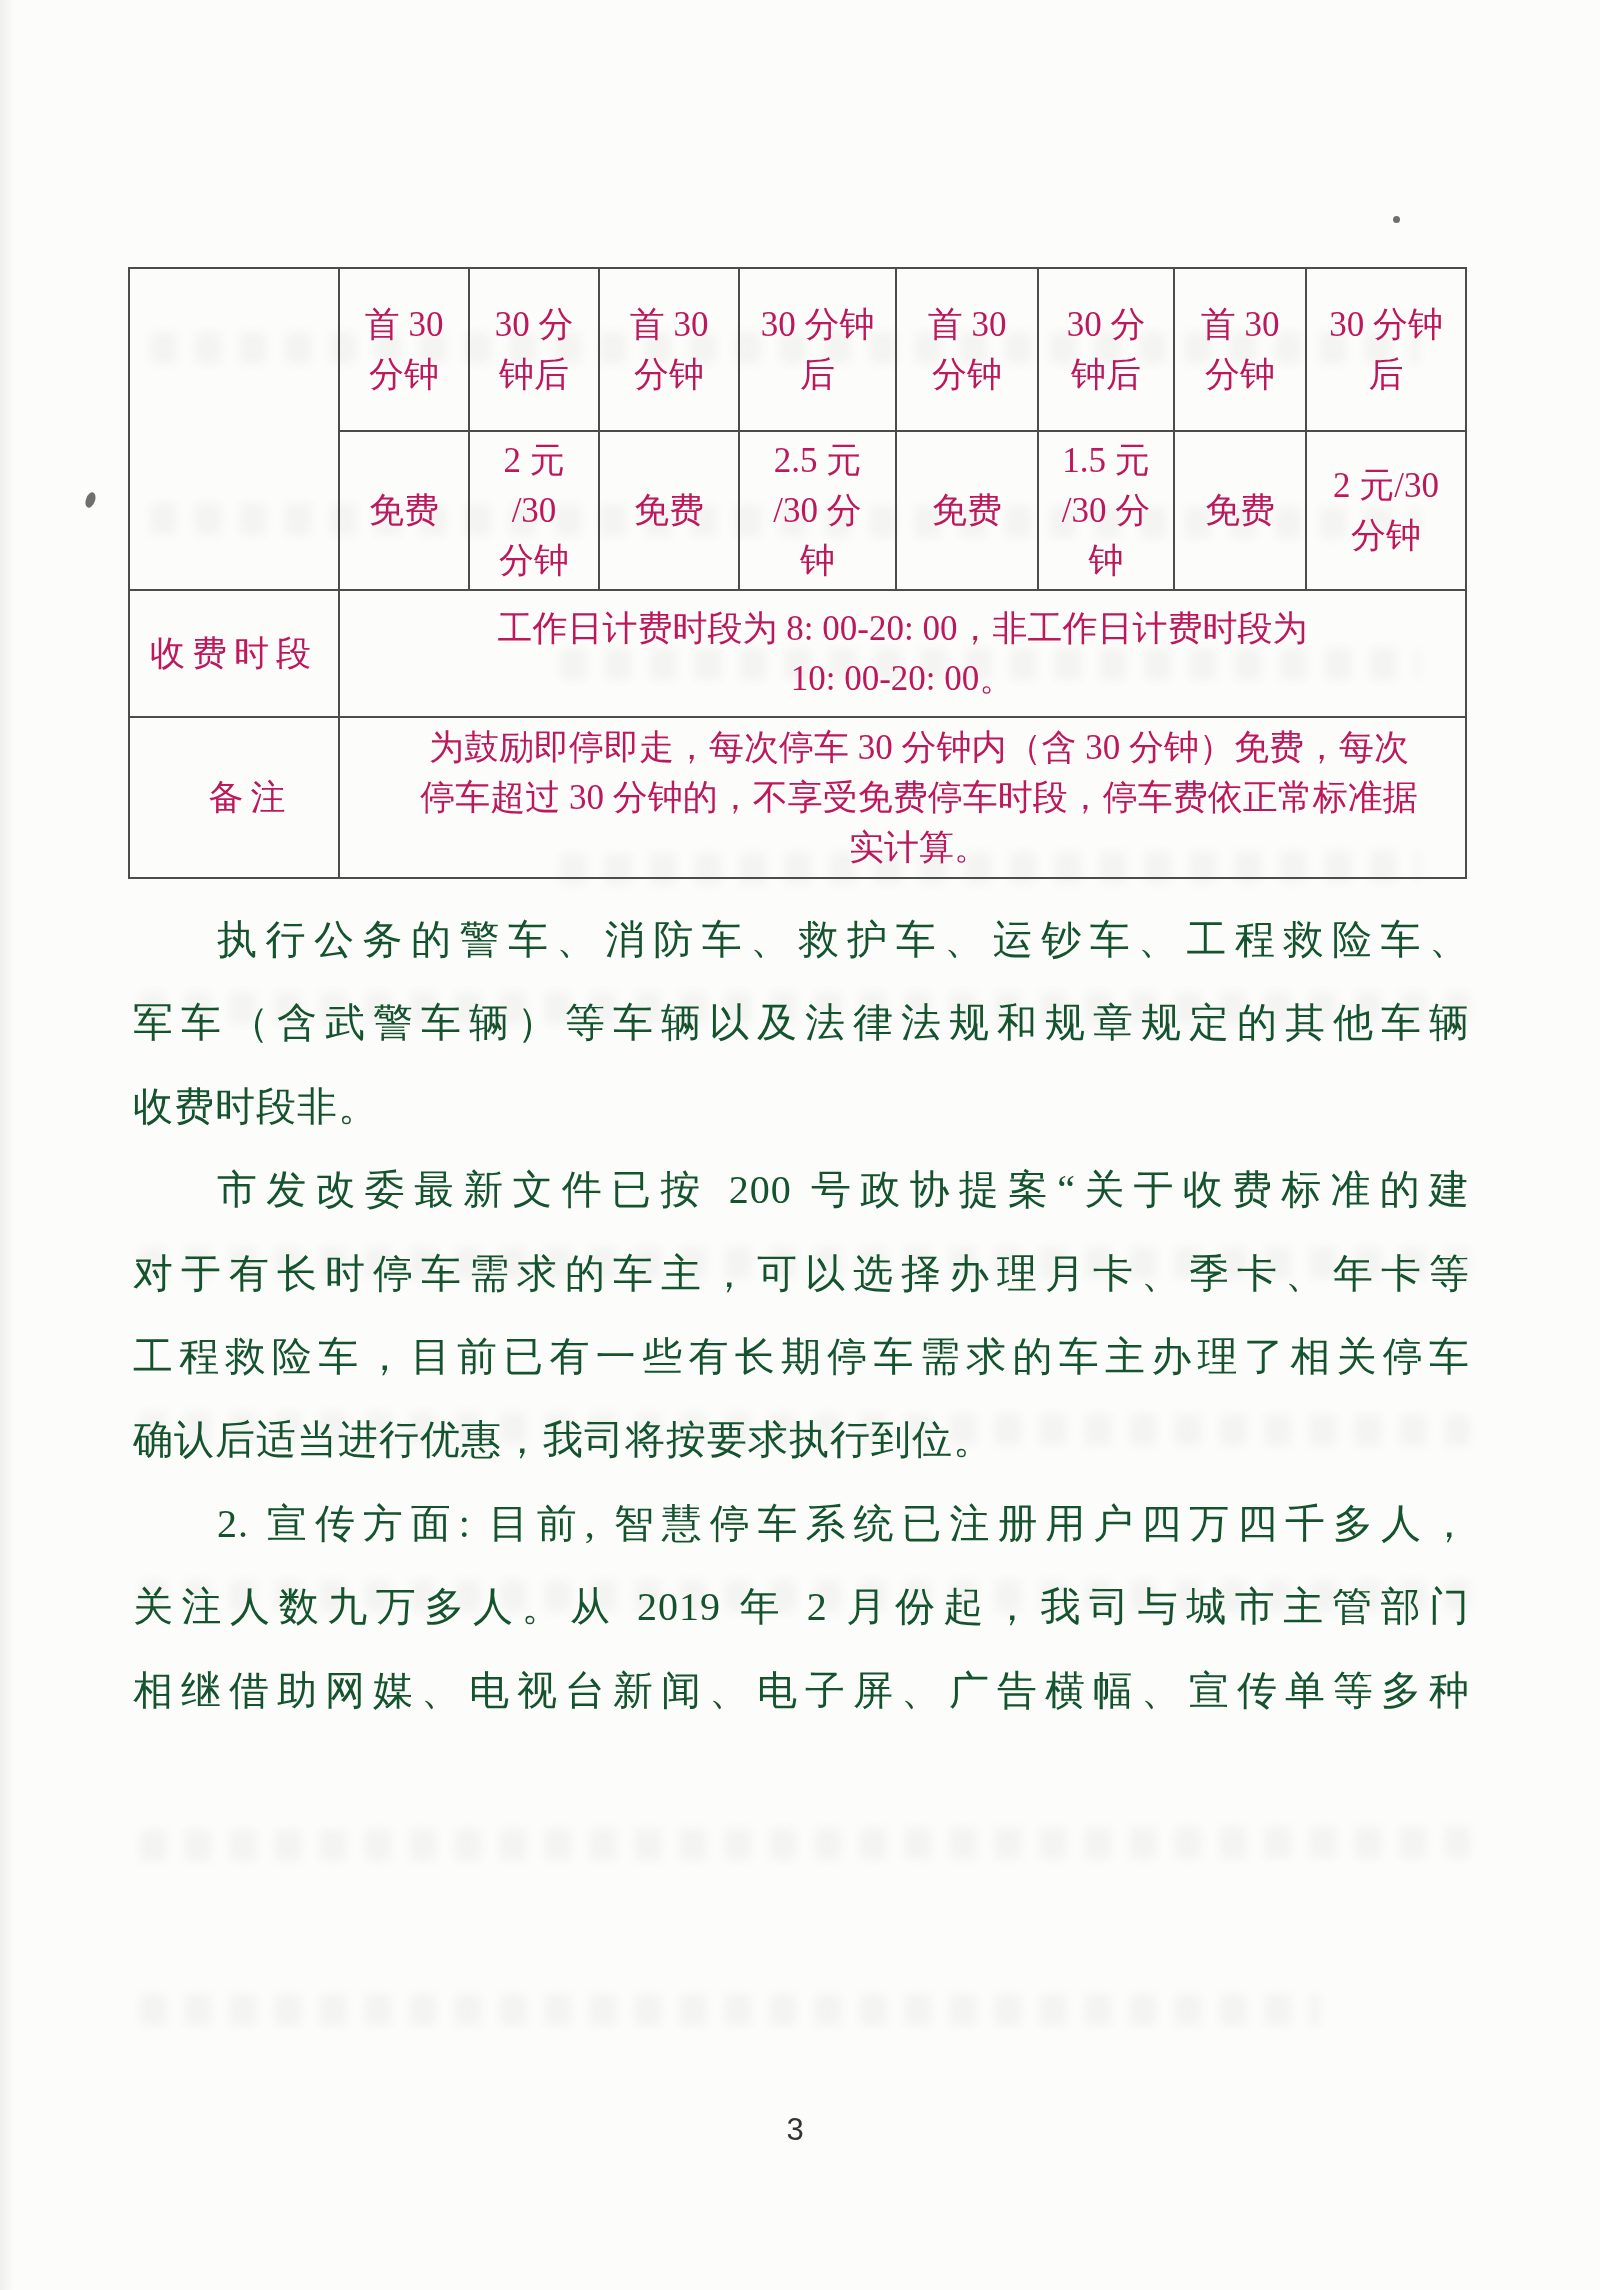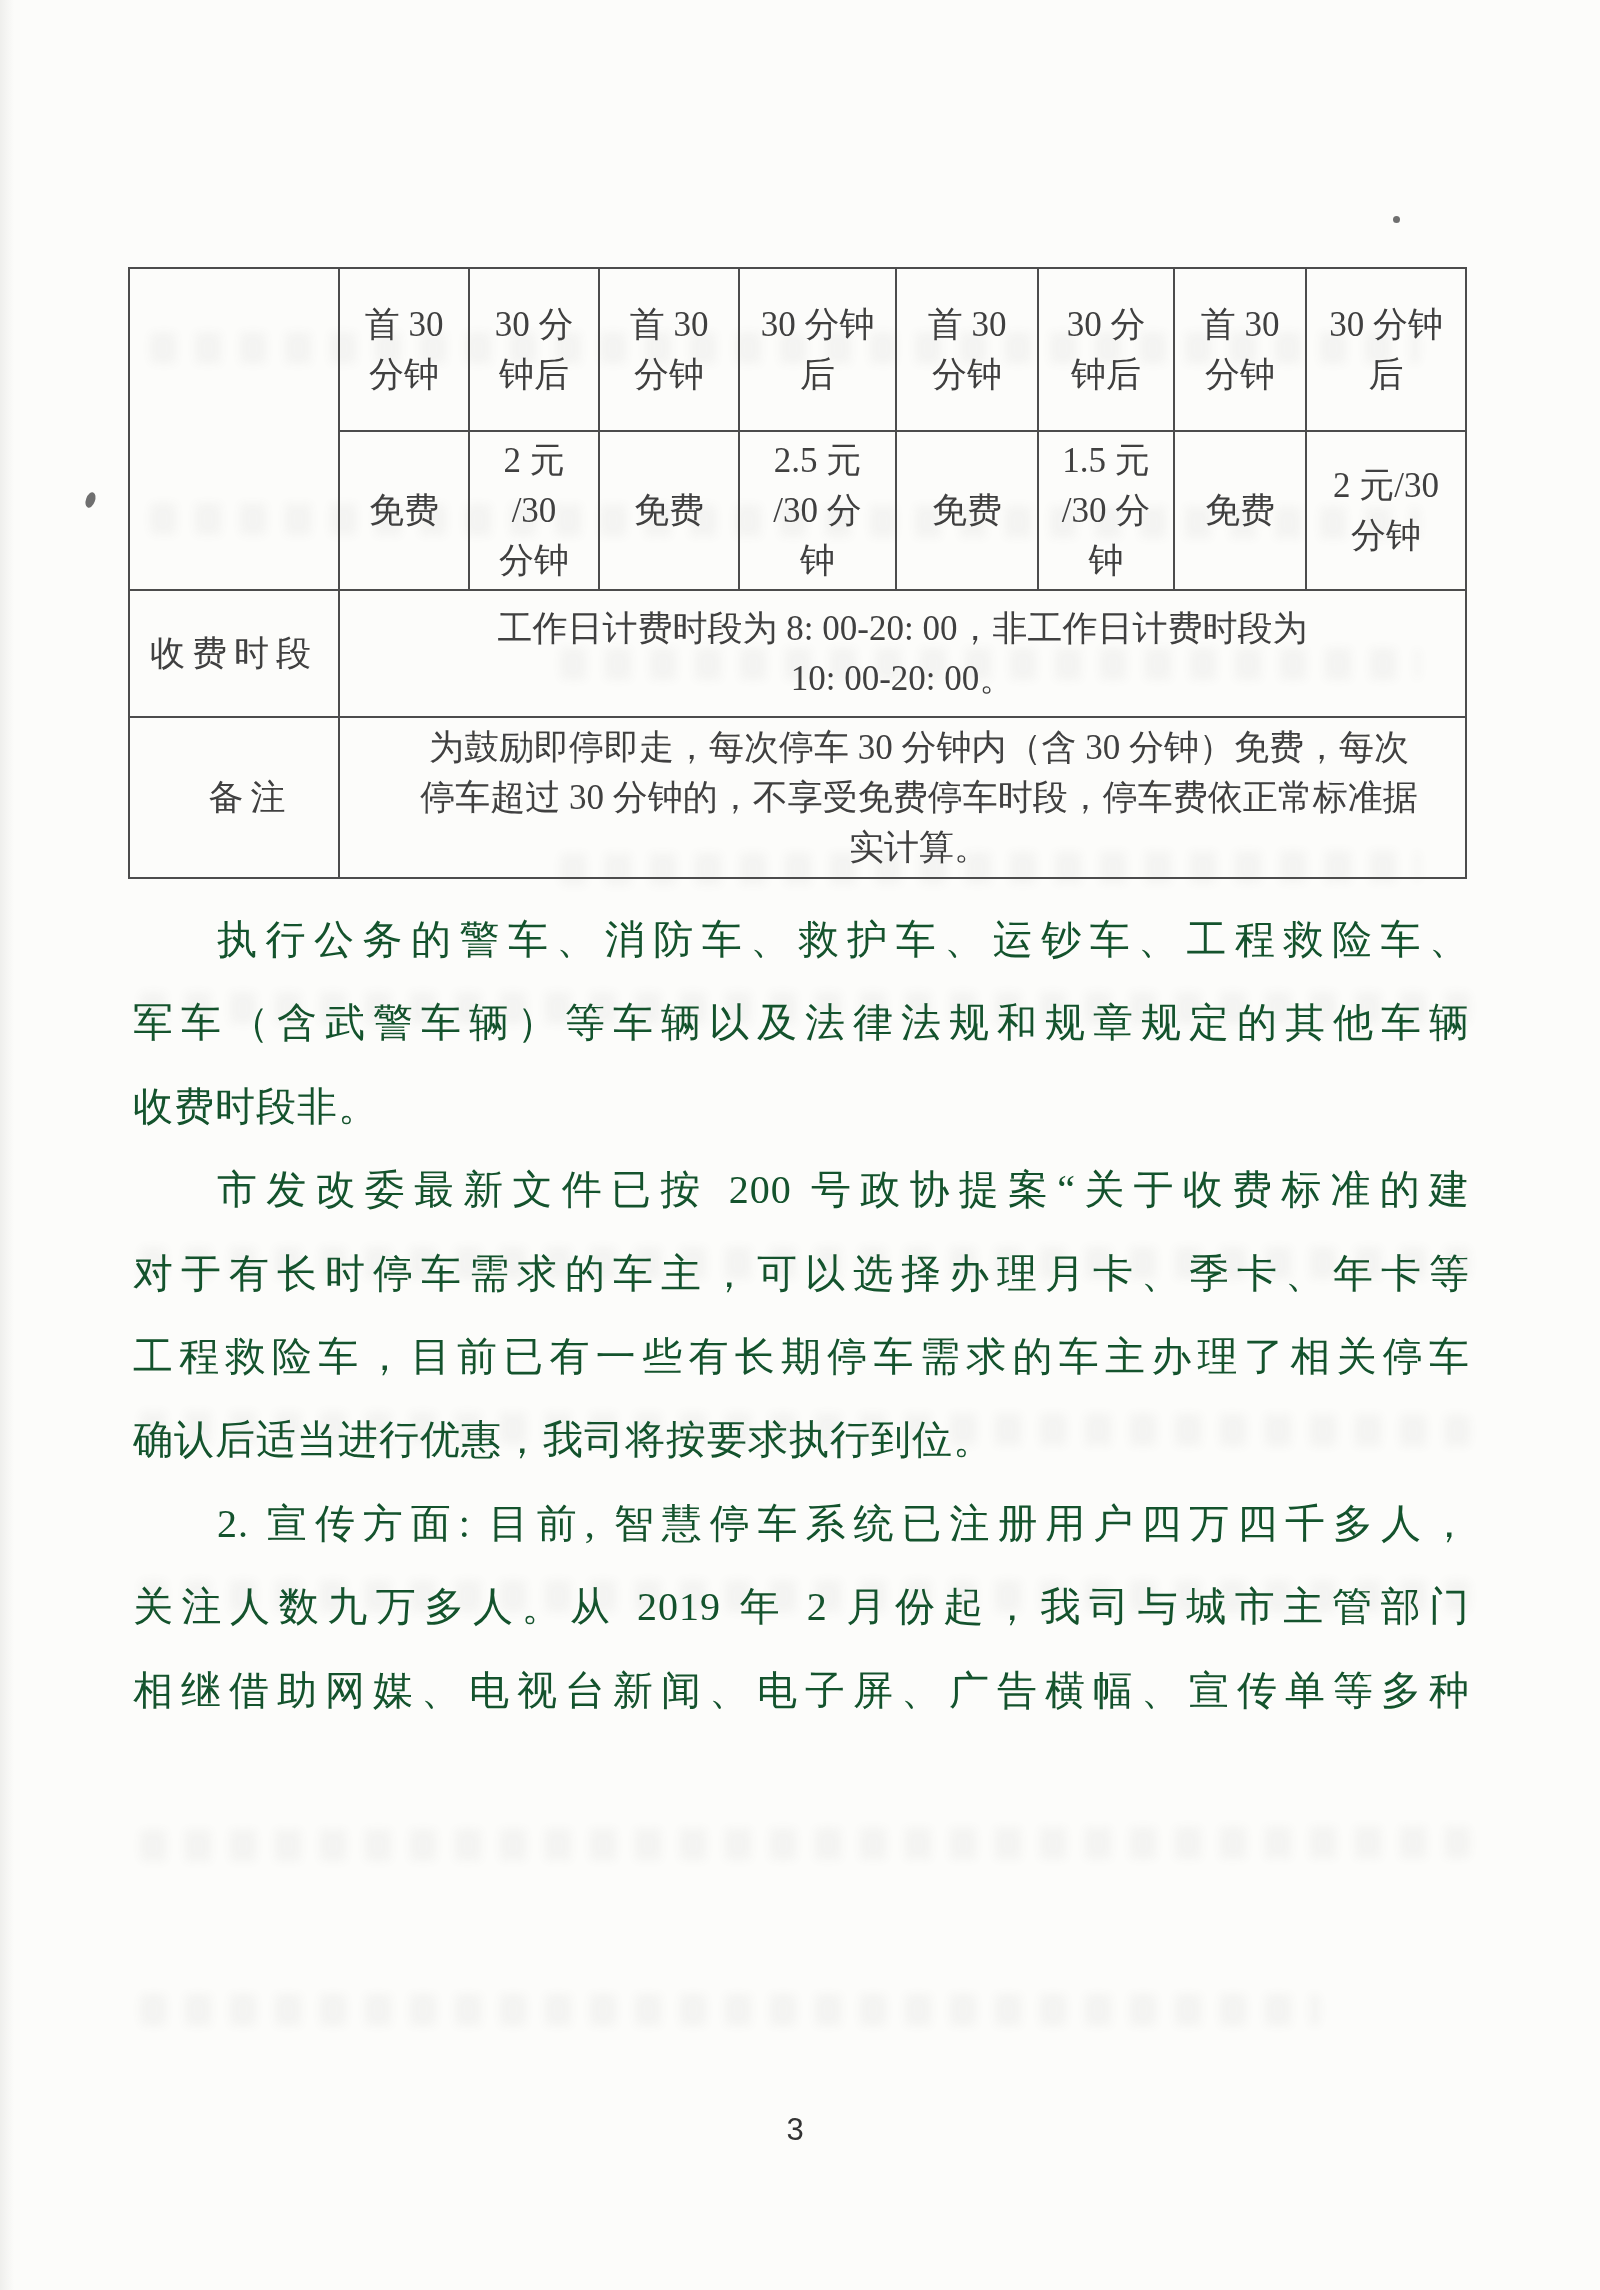--- a/index.html
+++ b/index.html
@@ -19,21 +19,21 @@
   }
 
   
   table.fee-table{
     position:absolute;left:128px;top:267px;width:1337px;
     border-collapse:collapse;table-layout:fixed;
   }
   table.fee-table td{
     border:2px solid #4c4c4c;
     text-align:center;vertical-align:middle;
-    font-size:35px;line-height:50px;color:#404040;
+    font-size:35px;line-height:50px;color:#be185d;
     white-space:pre-line;
     padding:0;
   }
   tr.r1 td{height:161px;}
   tr.r2 td{height:157px;}
   tr.r3 td{height:125px;}
   tr.r4 td{height:159px;padding-left:33px;}
   td.lbl{letter-spacing:7px;font-size:36px;}
   td.content{
     text-align:left;vertical-align:middle;

